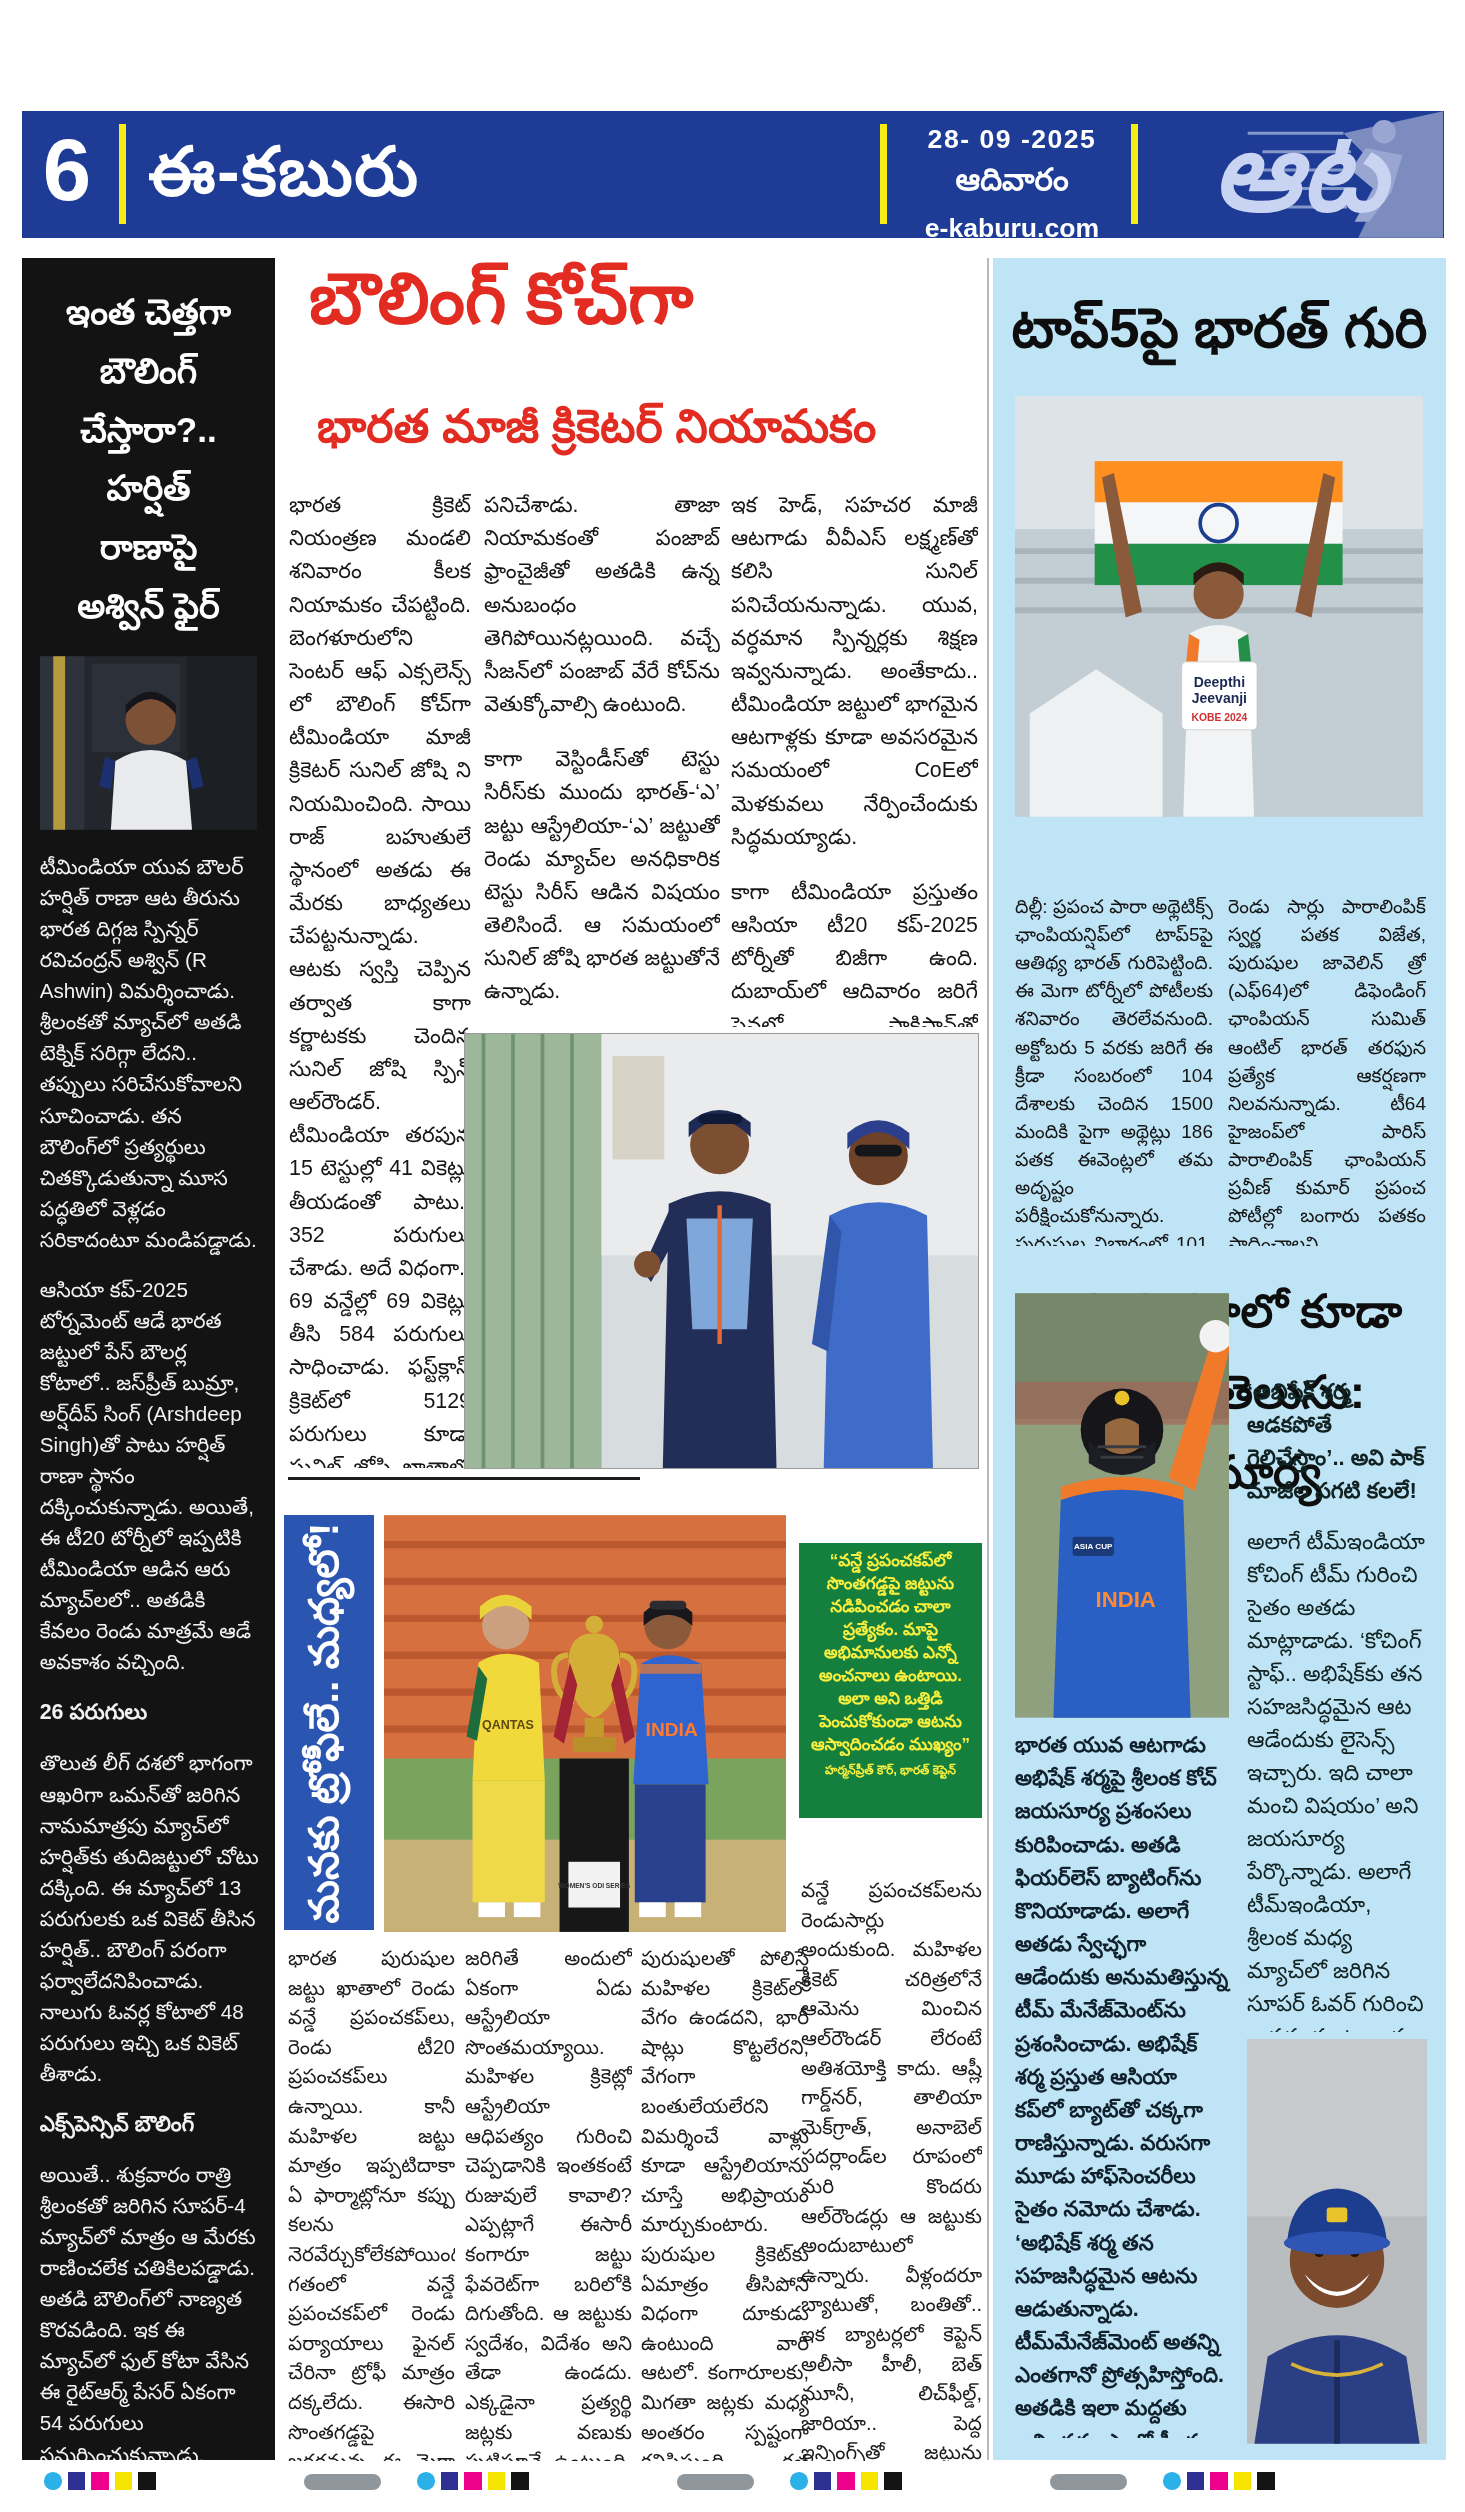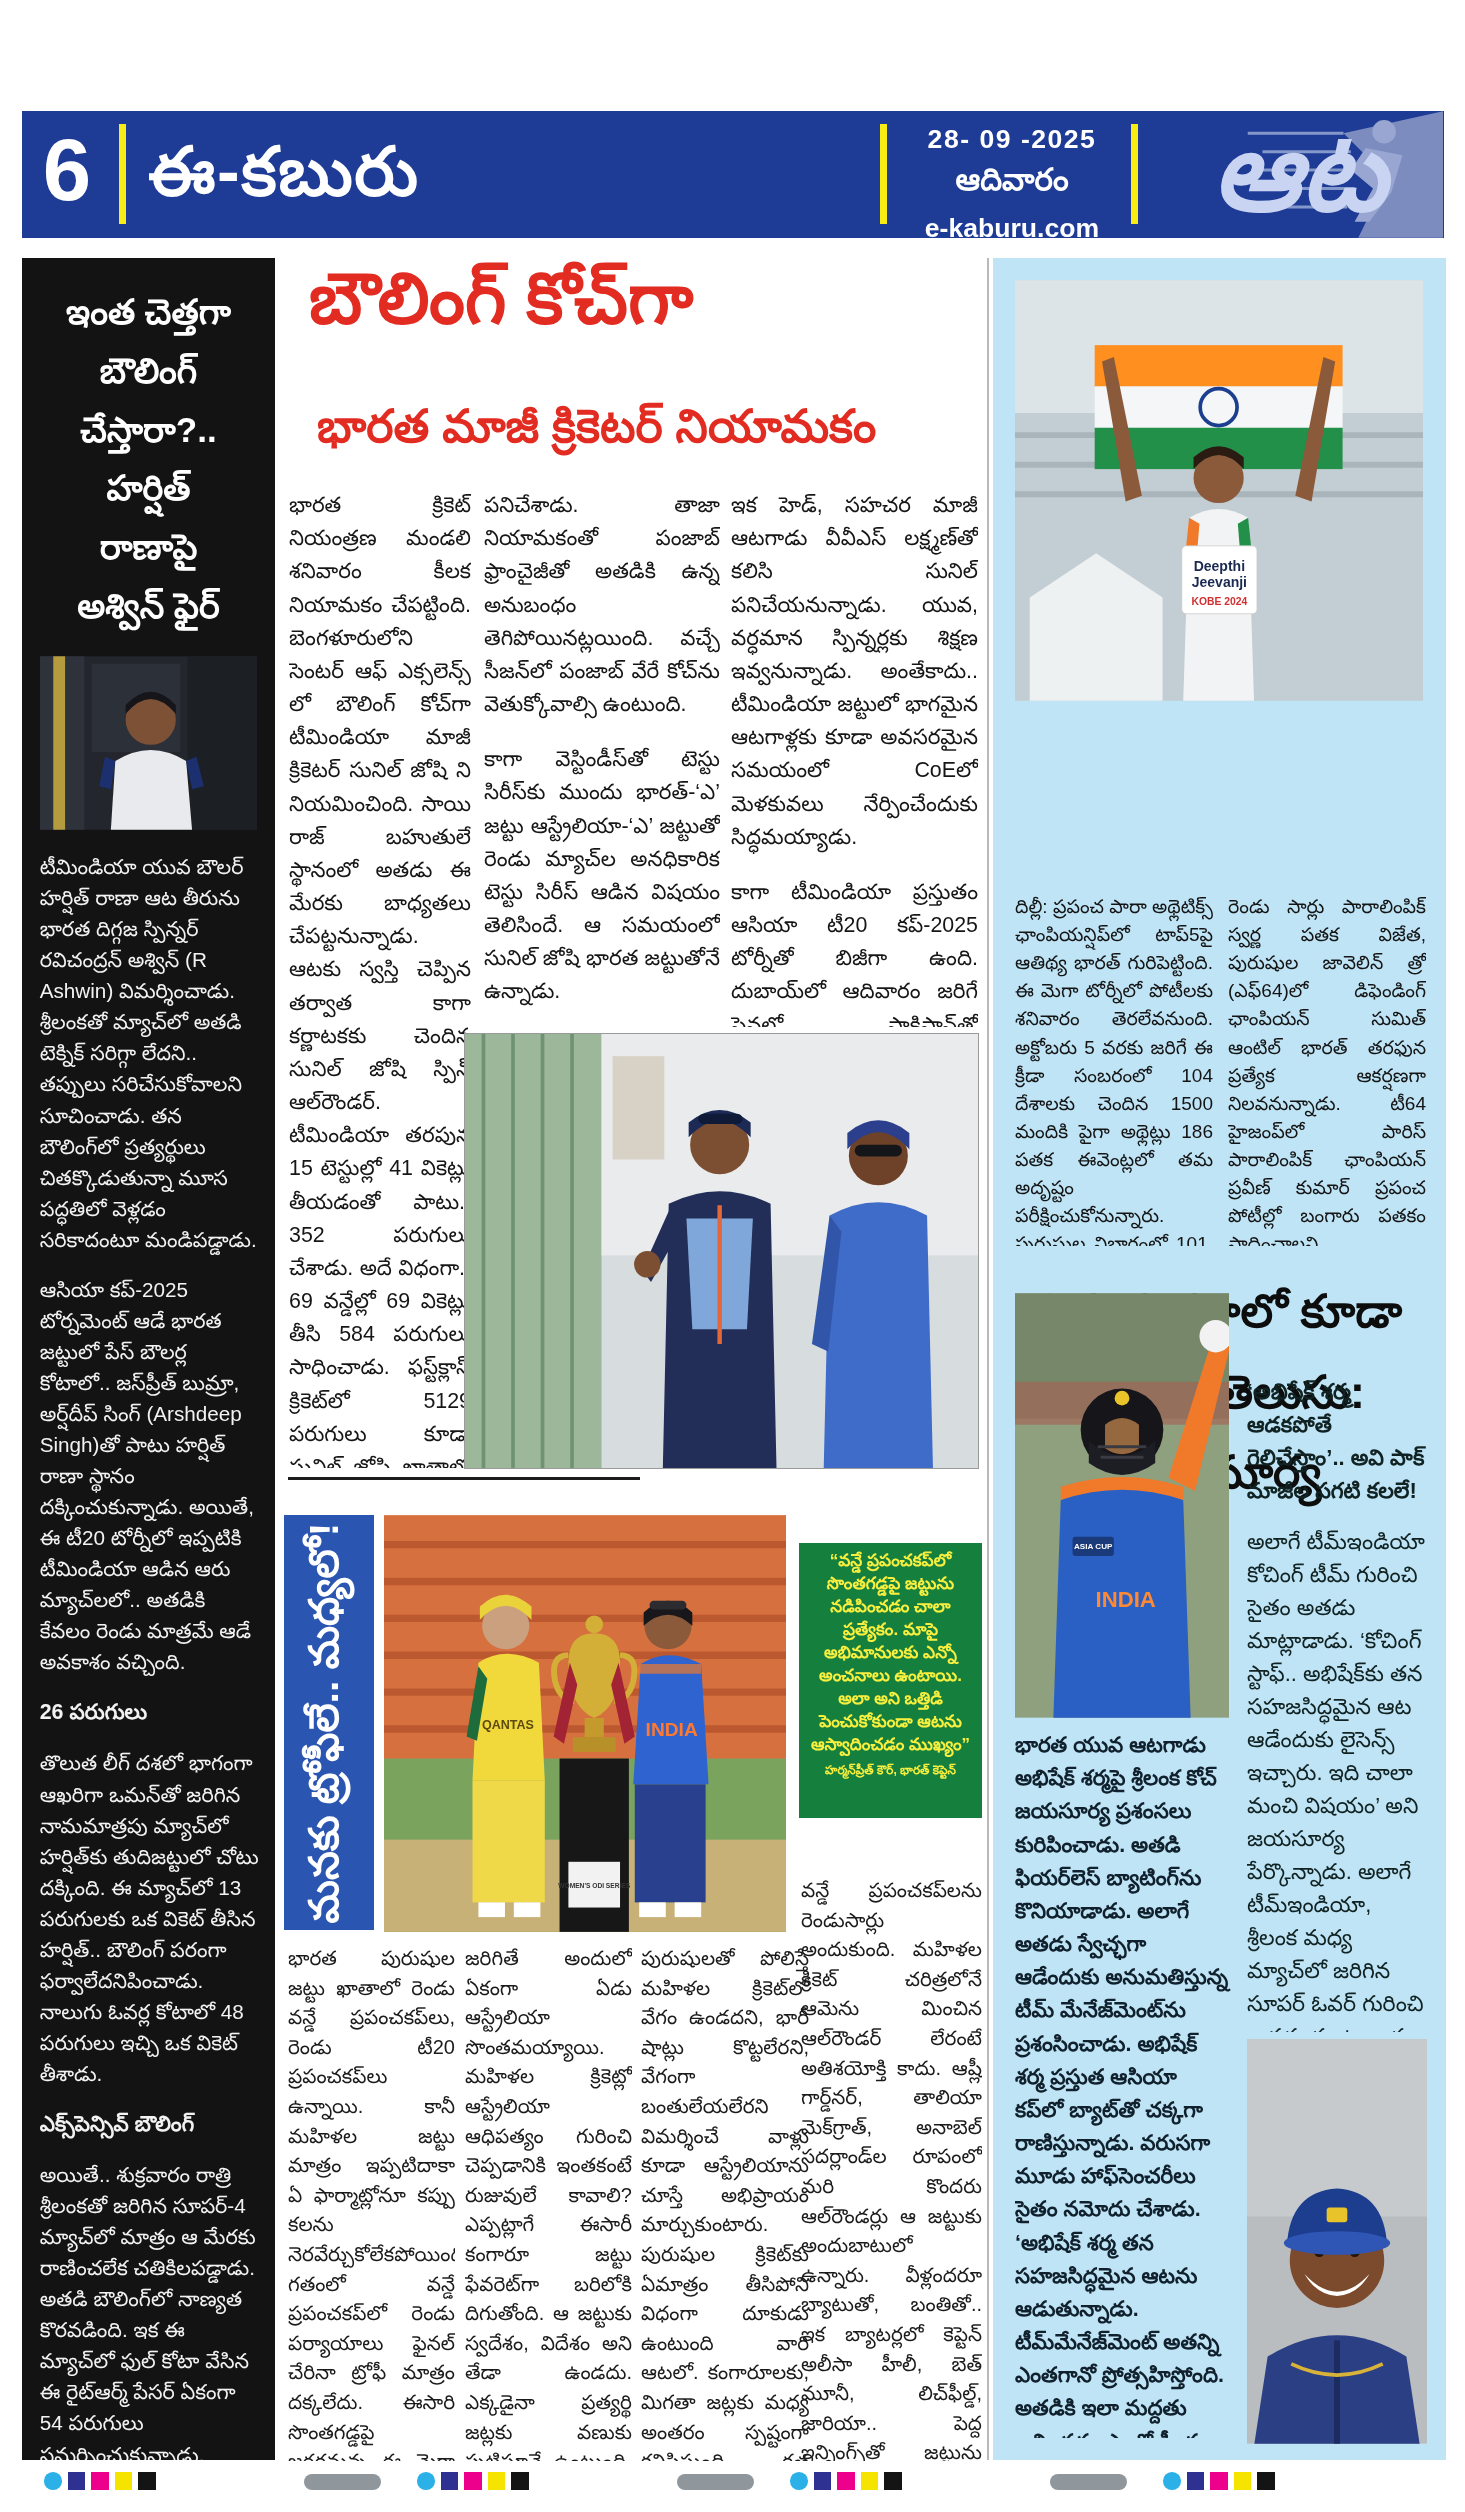--- a/index.html
+++ b/index.html
@@ -240,20 +240,21 @@
 
   <div class="abs bcol" style="left:288px;top:1944px;width:167px;height:517px;">భారత పురుషుల జట్టు ఖాతాలో రెండు వన్డే ప్రపంచకప్‌లు, రెండు టీ20 ప్రపంచకప్‌లు ఉన్నాయి. కానీ మహిళల జట్టు మాత్రం ఇప్పటిదాకా ఏ ఫార్మాట్లోనూ కప్పు కలను నెరవేర్చుకోలేకపోయింది. గతంలో వన్డే ప్రపంచకప్‌లో రెండు పర్యాయాలు ఫైనల్ చేరినా ట్రోఫీ మాత్రం దక్కలేదు. ఈసారి సొంతగడ్డపై జరగనున్న ఈ మెగా టోర్నీలో కప్పును వదలకూడదని పట్టుదలతో ఉంది భారత్. కానీ అది జరగాలంటే ఏదో ఒక దశలో కంగారూల గండాన్ని దాటాలి. మహిళల క్రికెట్ ఆరంభం నుంచి తిరుగులేని ఆధిపత్యం చలాయిస్తున్న ఆస్ట్రేలియా మరోసారి ఫేవరెట్‌గా బరిలోకి దిగుతోంది. ఆ జట్టును దాటి కప్పును చేజిక్కించుకోవడం హర్మన్‌ప్రీత్ సేనకు అంత తేలిక కాదు. ఇప్పటిదాకా ఆస్ట్రేలియా ఆడిన ప్రపంచకప్‌లు</div>
   <div class="abs bcol" style="left:465px;top:1944px;width:167px;height:517px;">జరిగితే అందులో ఏకంగా ఏడు ఆస్ట్రేలియా సొంతమయ్యాయి. మహిళల క్రికెట్లో ఆస్ట్రేలియా ఆధిపత్యం గురించి చెప్పడానికి ఇంతకంటే రుజువులే కావాలి? ఎప్పట్లాగే ఈసారీ కంగారూ జట్టు ఫేవరెట్‌గా బరిలోకి దిగుతోంది. ఆ జట్టుకు స్వదేశం, విదేశం అని తేడా ఉండదు. ఎక్కడైనా ప్రత్యర్థి జట్లకు వణుకు పుట్టిస్తూనే ఉంటుంది. కాబట్టే ఈసారి ప్రపంచకప్ జరుగుతోంది భారత్‌లో అయినా.. కంగారూల అవకాశాలను ఎవ్వరూ కొట్టిపారేయడం లేదు. ప్రస్తుతం భారత జట్టు ఫామ్ కూడా బాగుంది కాబట్టి.. కప్పు మీద ఎక్కువ ఆశలే ఉన్నాయి. కానీ భారత్ ఎంత బాగున్నా.. కంగారూల సవాల్‌ను కాచుకుని నిలవడం మీదే కప్పు సొంతమవుతుందా లేదా అన్నది</div>
   <div class="abs bcol" style="left:641px;top:1944px;width:168px;height:517px;">పురుషులతో పోలిస్తే మహిళల క్రికెట్‌లో వేగం ఉండదని, భారీ షాట్లు కొట్టలేరని, వేగంగా బంతులేయలేరని విమర్శించే వాళ్లు కూడా ఆస్ట్రేలియాను చూస్తే అభిప్రాయం మార్చుకుంటారు. పురుషుల క్రికెట్‌కు ఏమాత్రం తీసిపోని విధంగా దూకుడు ఉంటుంది వారి ఆటలో. కంగారూలకు, మిగతా జట్లకు మధ్య అంతరం స్పష్టంగా కనిపిస్తుంది. గత రెండేళ్లలో ఆ జట్టు 23 వన్డేలు ఆడితే.. అందులో ఓడింది మూడు మ్యాచ్‌లే. గత ఏడాది కాలంలో ఒక్క ఓటమే చవి చూసింది. ఆ ఓటమి ఇటీవల భారత జట్టు చేతిలో కావడం విశేషం. ఏకంగా 102 పరుగుల తేడాతో ఆస్ట్రేలియాను ఓడించి, ఈసారి కంగారూల సవాలును కాచుకోగలమని చాటింది హర్మన్‌ప్రీత్ సేన. కానీ ప్రపంచకప్‌లో</div>
   <div class="abs bcol" style="left:801px;top:1876px;width:181px;height:585px;">వన్డే ప్రపంచకప్‌లను రెండుసార్లు అందుకుంది. మహిళల క్రికెట్ చరిత్రలోనే ఆమెను మించిన ఆల్‌రౌండర్ లేరంటే అతిశయోక్తి కాదు. ఆష్లీ గార్డ్‌నర్, తాలియా మెక్‌గ్రాత్, అనాబెల్ సదర్లాండ్‌ల రూపంలో మరి కొందరు ఆల్‌రౌండర్లు ఆ జట్టుకు అందుబాటులో ఉన్నారు. వీళ్లందరూ బ్యాటుతో, బంతితో.. ఇక బ్యాటర్లలో కెప్టెన్ అలీసా హీలీ, బెత్ మూనీ, లిచ్‌ఫీల్డ్, జారియా.. పెద్ద ఇన్నింగ్స్‌తో జట్టును గెలిపించగలవాళ్లే. బౌలింగ్‌లో కూడా ఆసీస్‌కు తిరుగులేదు. మేగాన్ షట్, కిమ్ గార్త్, డార్సీ బ్రౌన్‌లతో పేస్ విభాగం.. అలానా కింగ్, జార్జియా వేర్‌హామ్‌లతో స్పిన్ దళం బలంగా కనిపిస్తోంది. అన్ని విభాగాల్లోనూ ఒకరిద్దరు విఫలమైనా వేరే వాళ్లు అందుకునేలా బలమైన ప్లేయర్లు ఆసీస్‌కు అందుబాటులో ఉన్నారు. ఆ జట్టు సమష్టిగా విఫలమైన రోజే ప్రత్యర్థులకు అవకాశముంటుంది. టోర్నీలో ఏ దశలో అయినా కంగారూలను ఓడించాలంటే అద్భుత ప్రదర్శన అవసరం.</div>
 
   <div class="abs vdiv" style="left:987px;top:258px;width:1.5px;height:2202px;"></div>
 
   <div class="abs bluerail" style="left:993px;top:258px;width:453px;height:2202px;overflow:hidden;">
 
+    <div class="rhead1" style="margin:38px 7.4px 0 7.4px;">టాప్5పై భారత్ గురి</div>
 
     <svg class="photo" style="margin:22px 0 0 22px;" width="408" height="421" viewBox="0 0 553 570">
       <rect width="553" height="570" fill="#c3cdd4"></rect>
       <rect x="0" y="0" width="553" height="180" fill="#dde4e8"></rect>
       <g stroke="#aab4bb" stroke-width="8">
           <line x1="0" y1="210" x2="553" y2="210"></line>
         <line x1="0" y1="250" x2="553" y2="250"></line>
           <line x1="0" y1="290" x2="553" y2="290"></line>
         </g>
       <polygon points="20,430 110,370 200,430 200,570 20,570" fill="#eef1f2"></polygon>

